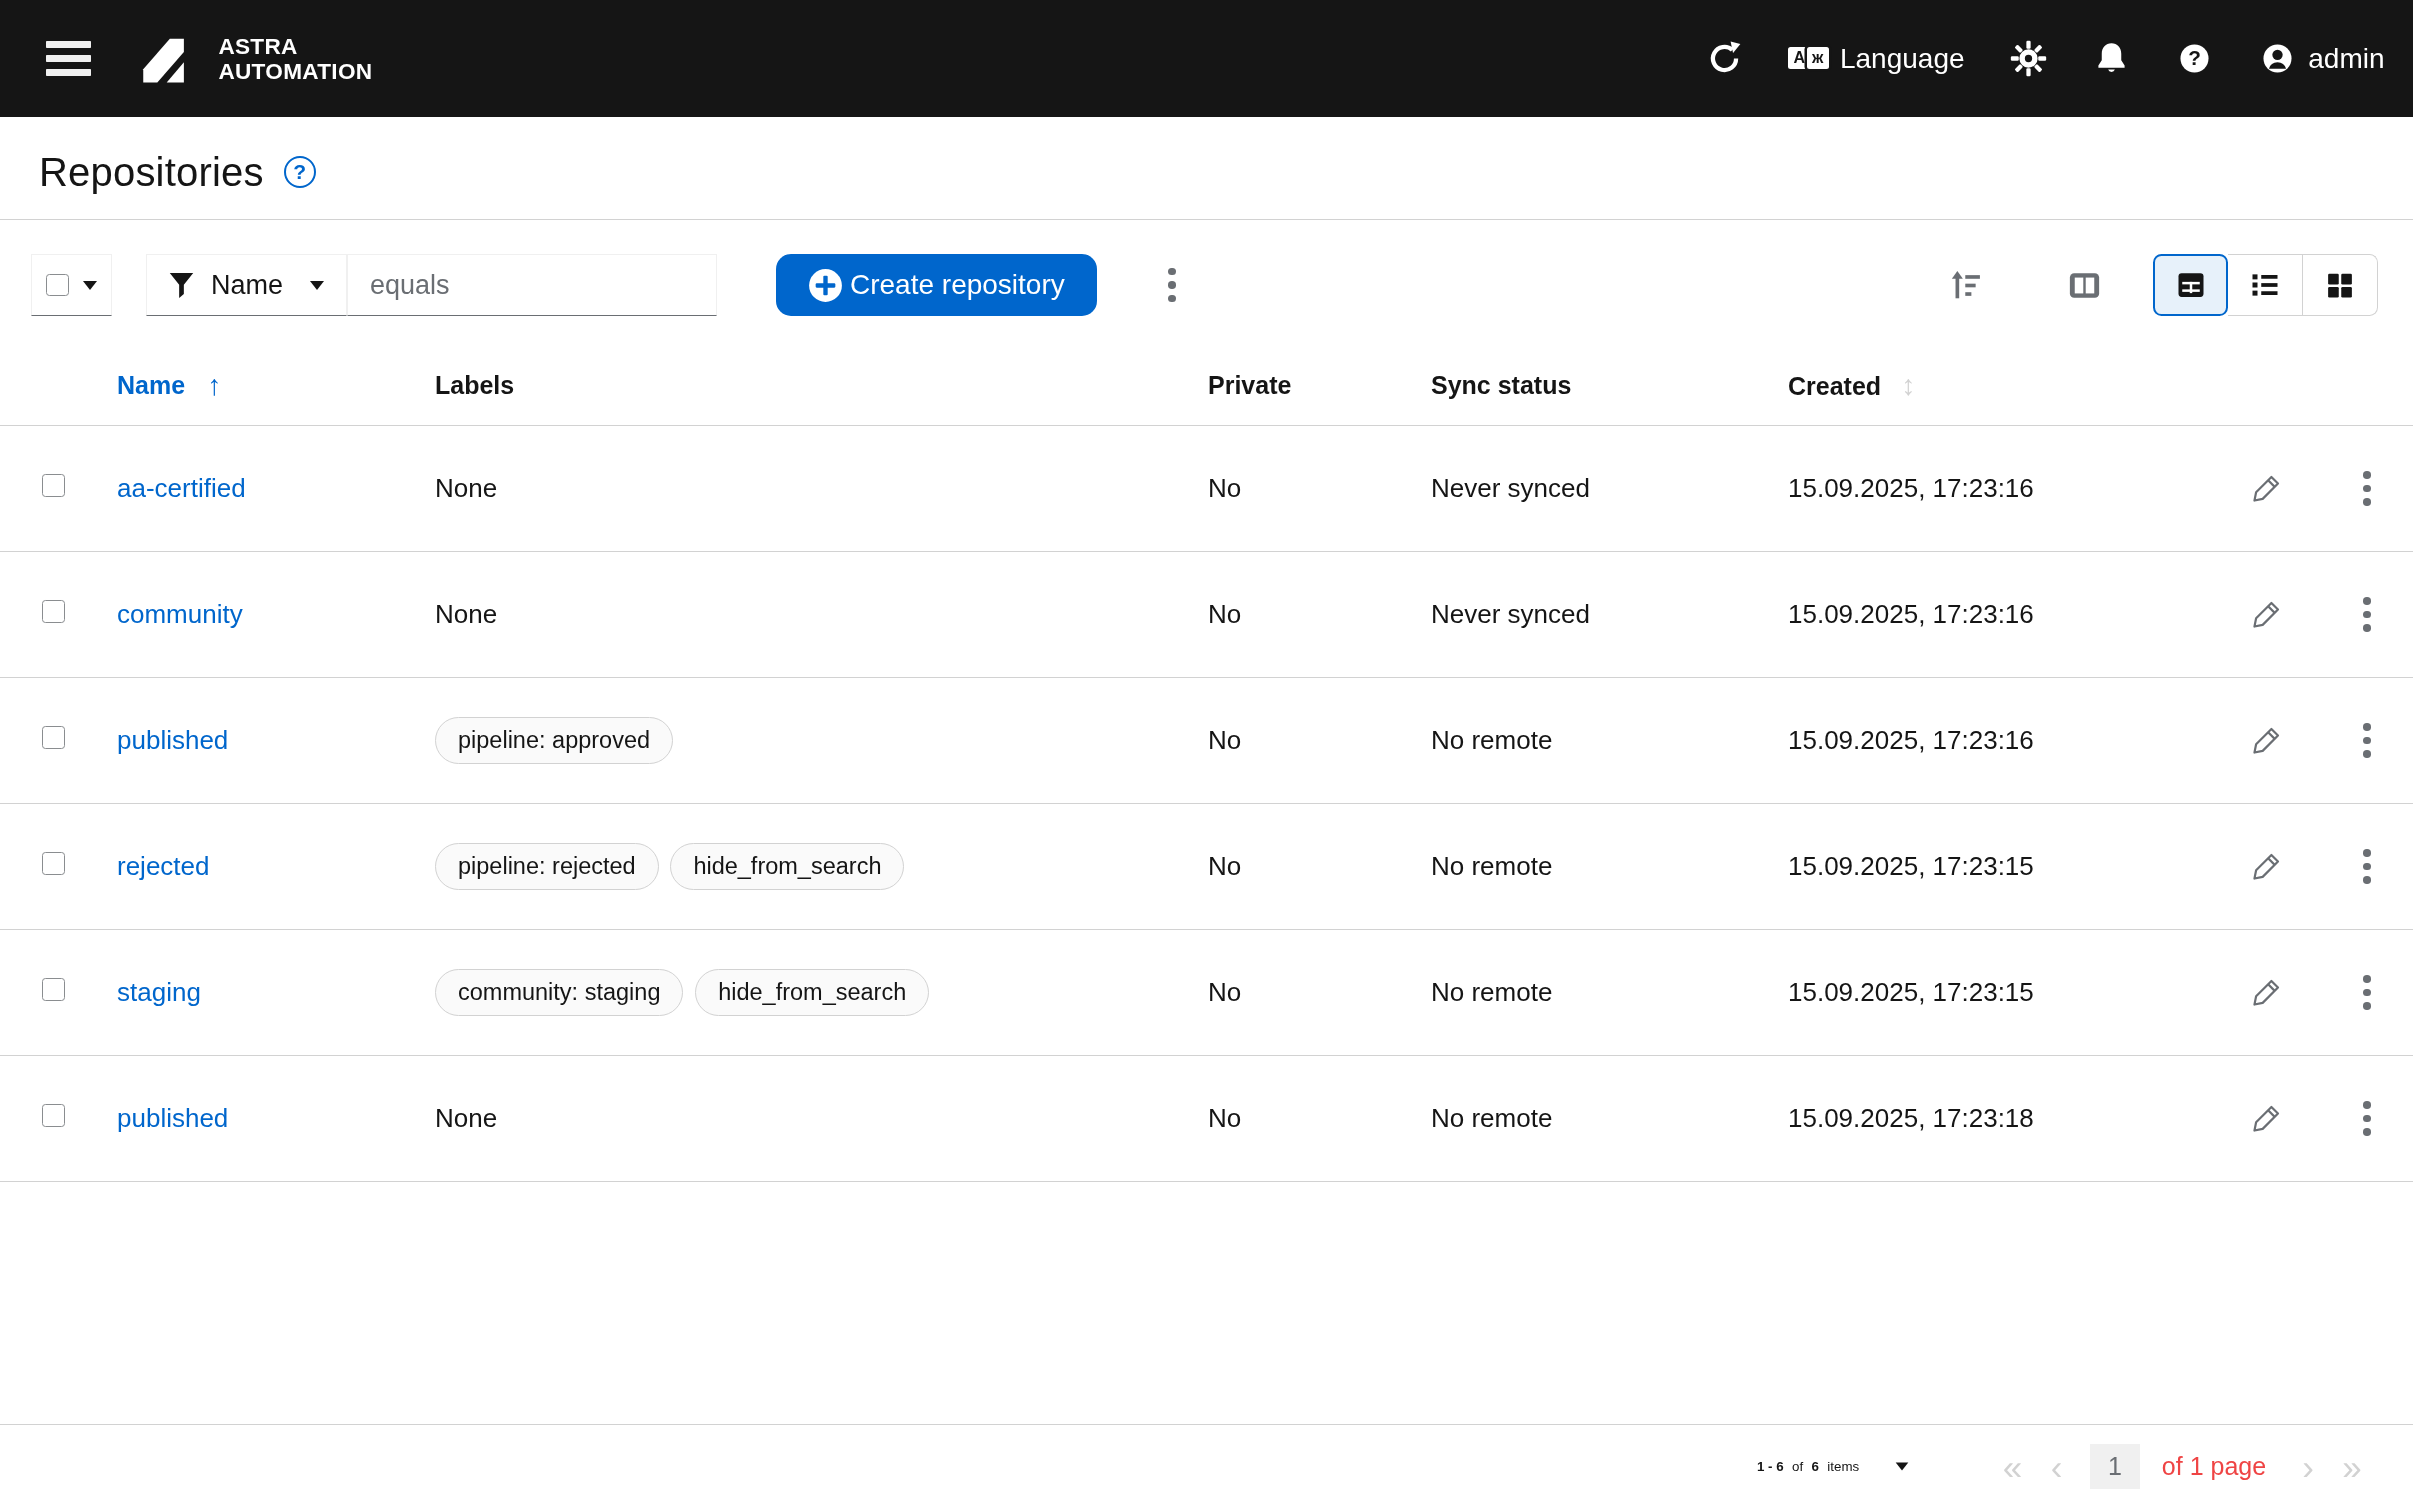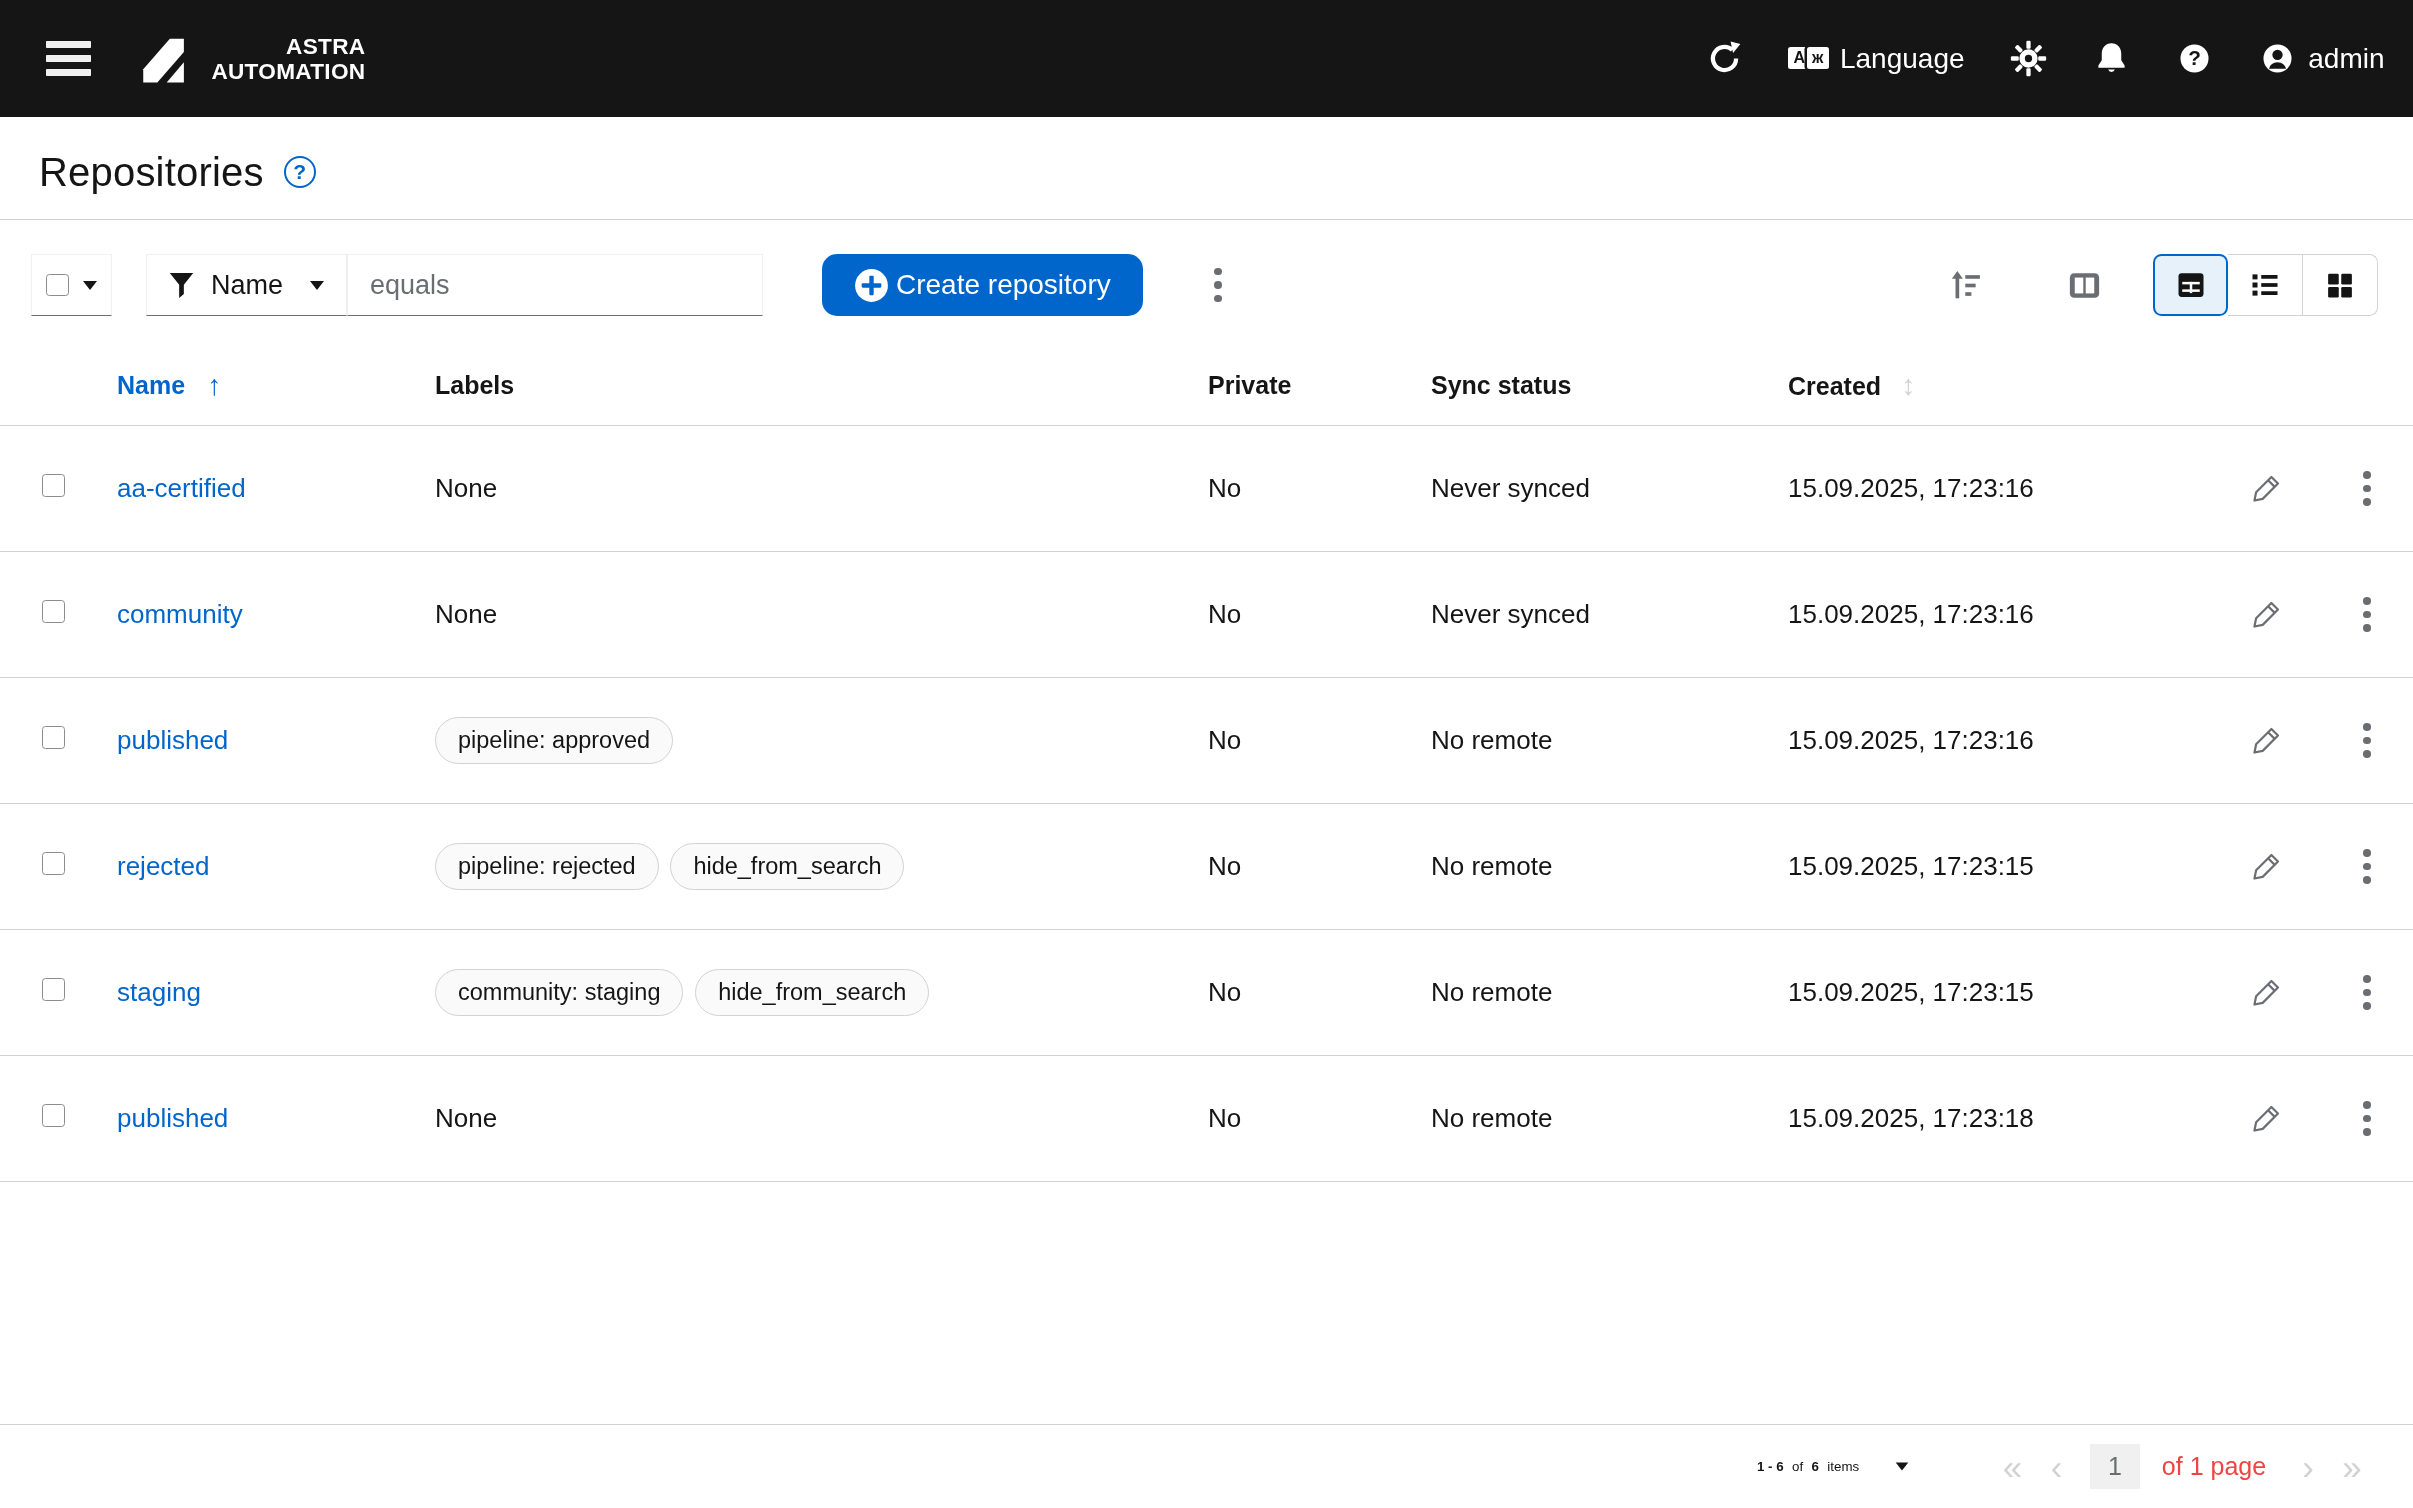--- a/index.html
+++ b/index.html
@@ -13,21 +13,21 @@
   }
   button { font-family:inherit; border:none; background:none; cursor:pointer; color:inherit; }
 
   
   .masthead {
     height:117px; background:var(--masthead-bg,#151515);
     display:flex; align-items:center; padding:0 28.5px 0 39px; color:#fff;
   }
   .hamburger { display:flex; flex-direction:column; gap:7.5px; padding:8.4px 6.7px; }
   .hamburger span { width:45px; height:6.7px; background:#f0f0f0; border-radius:0.8px; display:block; }
-  .brand { display:flex; align-items:center; margin-left:40px; gap:24px;text-align:right; }
+  .brand { display:flex; align-items:center; margin-left:40px; gap:31px; }
   .brand svg { width:50px; height:52px; }
   .brand-text { display:flex; flex-direction:column; line-height:25px; font-weight:bold; font-size:22.6px; letter-spacing:0.3px; color:#fff; }
   .mast-right { margin-left:auto; display:flex; align-items:center; gap:44px; }
   .mast-btn { display:flex; align-items:center; gap:11.7px; font-size:28px; color:#fff; }
   .mast-btn svg { width:39px; height:39px; display:block; }
   .tr-wrap { position:relative; width:40px; height:34px; }
   .tr-a, .tr-b {
     position:absolute; width:22px; height:22px; background:#fff; color:var(--masthead-bg,#151515);
     font-size:16px; font-weight:bold; display:flex; align-items:center; justify-content:center; border-radius:2.5px;
   }
@@ -47,21 +47,21 @@
 
   
   .toolbar { display:flex; align-items:center; padding:34px 35px 30px 31px; }
   .ctl { background:#fff; border:0.8px solid #f0f0f0; border-bottom:1.7px solid #6a6e73; height:62px; }
   .bulk-select { width:81px; display:flex; align-items:center; justify-content:space-evenly; }
   .checkbox { width:22.6px; height:22.6px; border:1.7px solid #8a8d90; border-radius:3.4px; background:#fff; display:inline-block; }
   .caret { width:0; height:0; border-left:7.5px solid transparent; border-right:7.5px solid transparent; border-top:9.2px solid #151515; display:inline-block; }
   .filter-select { width:201px; margin-left:34px; display:flex; align-items:center; gap:17px; padding:0 22px; font-size:27px; }
   .filter-select .flabel { flex:1; }
   .filter-select svg { width:25px; height:27px; }
-  .filter-input { width:416px; padding:0 22px; font-size:27px; color:#0f766e; outline:none; }
+  .filter-input { width:370px; padding:0 22px; font-size:27px; color:#0f766e; outline:none; }
   .filter-input::placeholder { color:#6a6e73; }
   .create-btn {
     margin-left:59px; height:62px; background:var(--accent,#0066cc); color:#fff;
     border-radius:15px; display:flex; align-items:center; gap:7px; padding:0 32px; font-size:28px;
   }
   .create-btn svg { width:35px; height:35px; }
   .kebab { display:inline-flex; flex-direction:column; gap:5.9px; padding:6.7px 11.7px; }
   .kebab i { width:7.5px; height:7.5px; border-radius:50%; background:#6a6e73; }
   .toolbar-kebab { margin-left:60px; }
   .toolbar-right { margin-left:auto; display:flex; align-items:center; }

